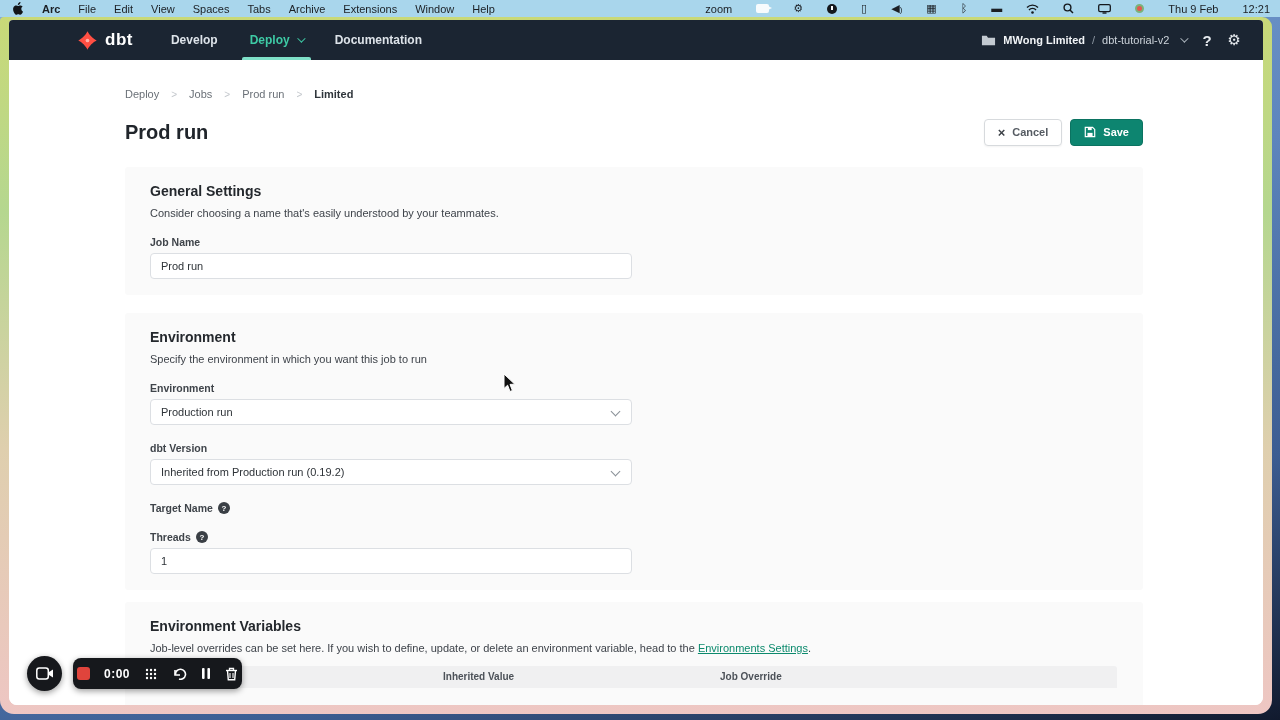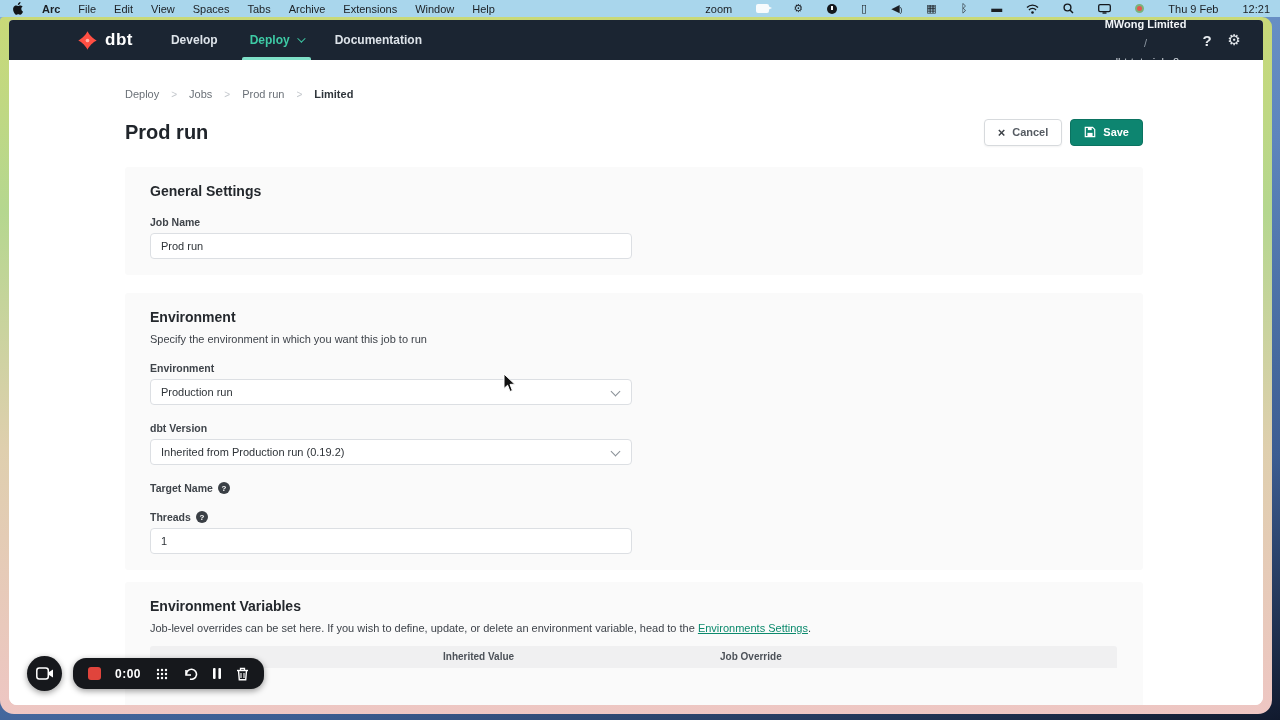--- a/index.html
+++ b/index.html
@@ -48,21 +48,21 @@
     color:#e9edf1; font-size:12px; flex:0 0 auto;padding-left:47px;
   }
   .navbar .logo { display:flex; align-items:center; gap:7px; margin:0 22px 0 21px; }
   .navbar .logo .logotext { color:#fff; font-weight:bold; font-size:17px; letter-spacing:.5px; }
   .navitem { display:flex; align-items:center; padding:0 16px; font-weight:600; position:relative; color:#dde3e9; }
   .navitem.active { color:#3ecaa5; }
   .navitem.active .underline { position:absolute; left:8px; right:8px; bottom:0; height:3px; background:#7fe0c8; border-radius:2px 2px 0 0; }
   .navcaret { width:6px; height:6px; border-right:1.6px solid #3ecaa5; border-bottom:1.6px solid #3ecaa5;
     transform:rotate(45deg) translateY(-2px); margin-left:7px; }
   .nav-right { margin-left:auto; display:flex; align-items:center; gap:16px; padding-right:22px; }
-  .acct { display:flex; align-items:center; gap:7px; font-size:11px;flex-direction:column; }
+  .acct { display:flex; align-items:center; gap:7px; font-size:11px; }
   .acct .aname { font-weight:bold; color:#f2f5f8; }
   .acct .sep { color:#8d97a2; }
   .acct .proj { color:#cdd4db; }
   .caret-light { width:6px; height:6px; border-right:1.5px solid #aab3bc; border-bottom:1.5px solid #aab3bc;
     transform:rotate(45deg) translateY(-2px); margin-left:4px; }
   .helpq { font-weight:bold; font-size:15px; color:#e7ebef; }
   .gear { font-size:15px; color:#e7ebef; }
 
   
   .pagearea { flex:1; background:#fff; position:relative; overflow:hidden; }
@@ -104,21 +104,21 @@
 
   .evtable { margin-top:12px; width:967px; }
   .evhead { height:22px; background:#f0f0f1; border-radius:3px 3px 0 0; position:relative;
     font-size:10px; font-weight:bold; color:#4c5158; }
   .evhead .h1 { position:absolute; left:293px; top:5px; }
   .evhead .h2 { position:absolute; left:570px; top:5px; }
 
   
   .recorder { position:absolute; left:27px; top:656px; display:flex; align-items:center; gap:11px; z-index:60; }
   .reccircle { width:35px; height:35px; border-radius:50%; background:#16181c; display:flex; align-items:center; justify-content:center; box-shadow:0 2px 6px rgba(0,0,0,.4); }
-  .recpill { height:31px; background:#16181c; border-radius:13px; display:flex; align-items:center; gap:14px; padding:0 15px; box-shadow:0 2px 6px rgba(0,0,0,.4); }
+  .recpill { height:31px; background:#16181c; border-radius:8px; display:flex; align-items:center; gap:14px; padding:0 4px; box-shadow:0 2px 6px rgba(0,0,0,.4); }
   .stopsq { width:13px; height:13px; background:#e0443c; border-radius:3px; }
   .rectime { color:#fff; font-size:12px; font-weight:bold; letter-spacing:.5px; }
   .recicon { display:flex; align-items:center; justify-content:center; }
 
   
   .cursor { position:absolute; left:503px; top:373px; z-index:70; }
 </style>
 </head>
 <body>
 
@@ -237,20 +237,21 @@
                 <rect x="4" y="8" width="6" height="4" fill="#fff"></rect>
                 <rect x="4.5" y="1.8" width="4.5" height="3" fill="#fff"></rect>
               </svg>
               <span>Save</span>
             </div>
           </div>
         </div>
 
         <div class="card card-general">
           <h2>General Settings</h2>
+          <div class="desc">Consider choosing a name that's easily understood by your teammates.</div>
           <div class="fgroup">
             <div class="flabel">Job Name</div>
             <input class="finput" value="Prod run" style="">
           </div>
         </div>
 
         <div class="card card-env">
           <h2>Environment</h2>
           <div class="desc">Specify the environment in which you want this job to run</div>
 

